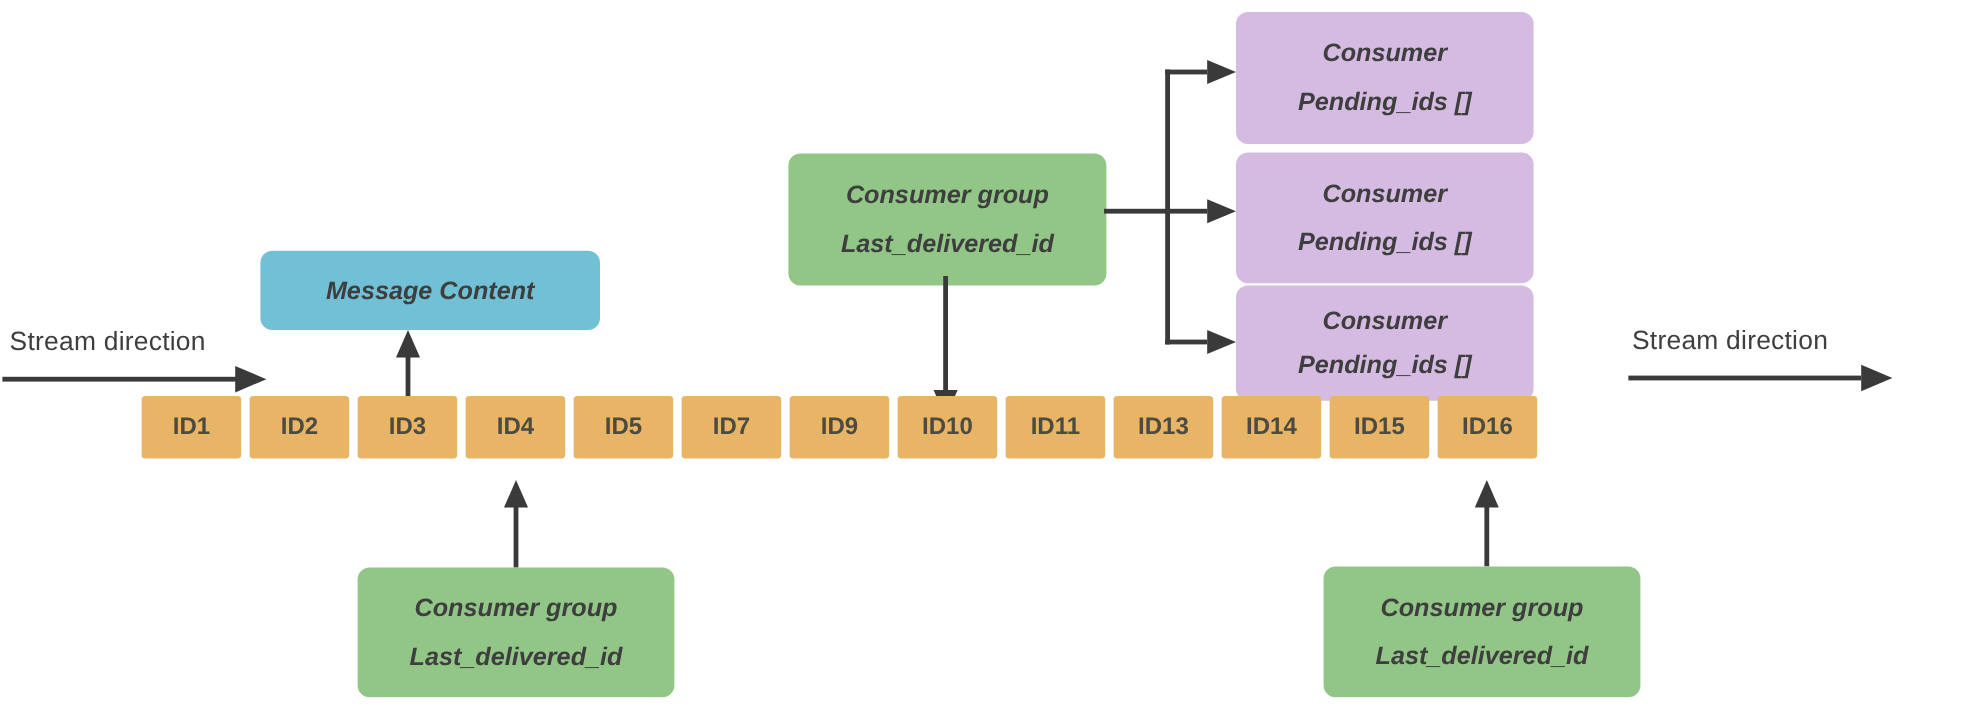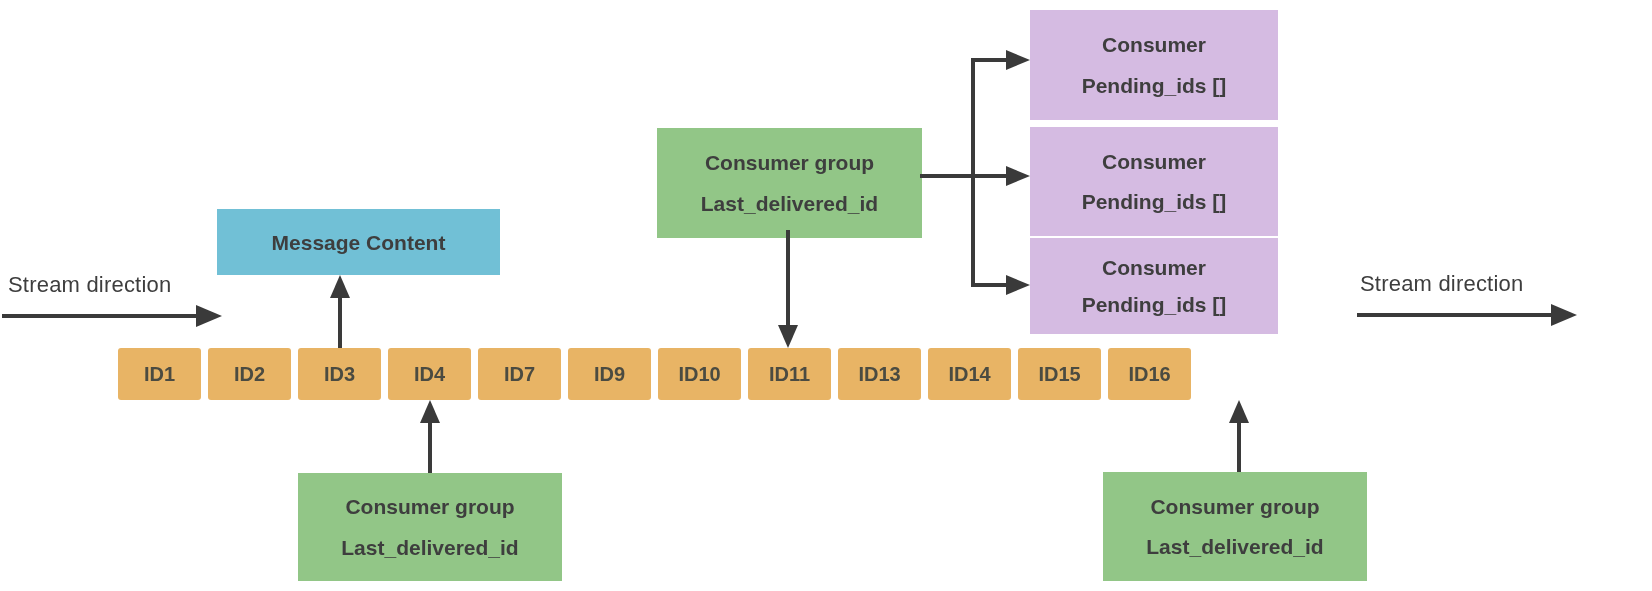--- a/index.html
+++ b/index.html
@@ -14,31 +14,31 @@
     position:absolute;
     font-weight:400;
     color:var(--text,#3e3e3e);
   }
   .dir-label{font-size:22px;letter-spacing:0.2px;}
   
   .node{
     position:absolute;
     display:flex;flex-direction:column;
     align-items:center;justify-content:space-evenly;
-    border-radius:0;
+    border-radius:10px;
     font-weight:700;color:var(--text,#3e3e3e);
-    font-size:21px;
+    font-size:21px;font-style:italic;
   }
   .node .line1,.node .line2{line-height:1;}
   .msg-box{background:var(--message-box,#71c0d6);}
   .group-box{background:var(--group-box,#92c687);}
   .consumer-box{background:var(--consumer-box,#d5bbe2);}
   
   .stream-row{
-    position:absolute;left:118px;top:348px;
+    position:absolute;left:118px;top:330px;
     display:flex;gap:7px;border-radius:26px;
   }
   .stream-cell{
     width:83px;height:52px;
     background:var(--stream-box,#e8b465);
     border-radius:3px;
     display:flex;align-items:center;justify-content:center;
     font-weight:700;font-size:20px;color:#4b4b41;
     flex:0 0 auto;
   }
@@ -96,20 +96,21 @@
   <div class="node consumer-box" style="left:1030px;top:238px;width:248px;height:90px;padding:3px 0;">
     <div class="line1">Consumer</div>
     <div class="line2">Pending_ids []</div>
   </div>
 
   <div class="stream-row">
     <div class="stream-cell">ID1</div>
     <div class="stream-cell">ID2</div>
     <div class="stream-cell">ID3</div>
     <div class="stream-cell">ID4</div>
+    <div class="stream-cell">ID5</div>
     <div class="stream-cell">ID7</div>
     <div class="stream-cell">ID9</div>
     <div class="stream-cell">ID10</div>
     <div class="stream-cell">ID11</div>
     <div class="stream-cell">ID13</div>
     <div class="stream-cell">ID14</div>
     <div class="stream-cell">ID15</div>
     <div class="stream-cell">ID16</div>
   </div>
 

